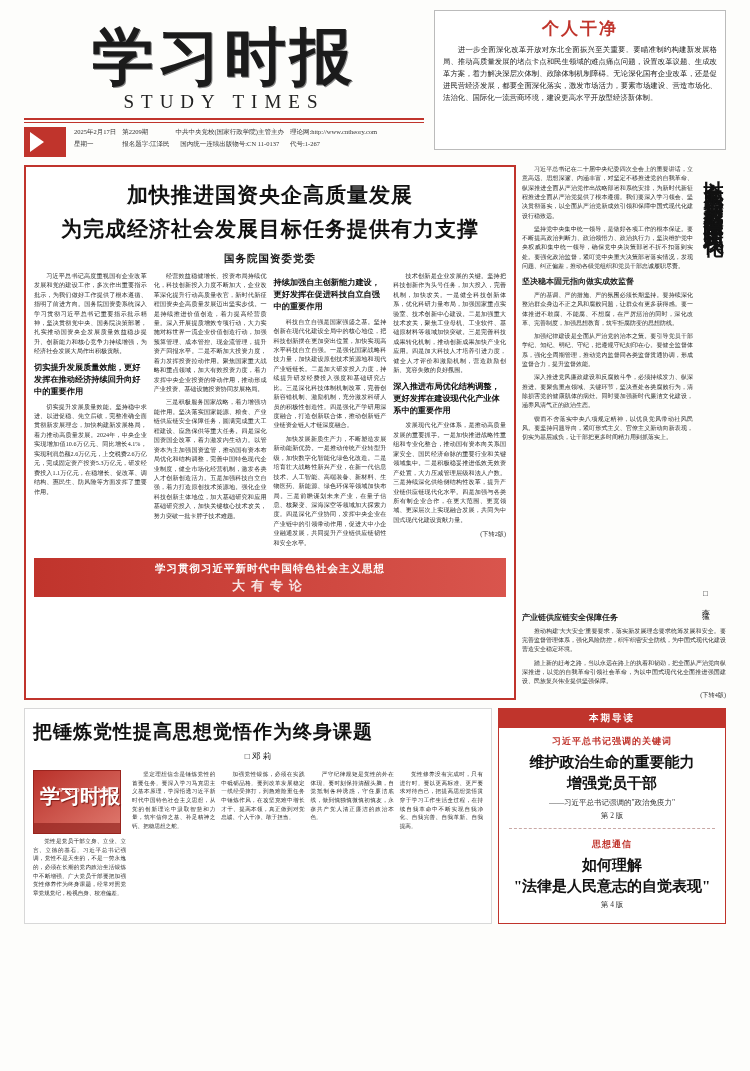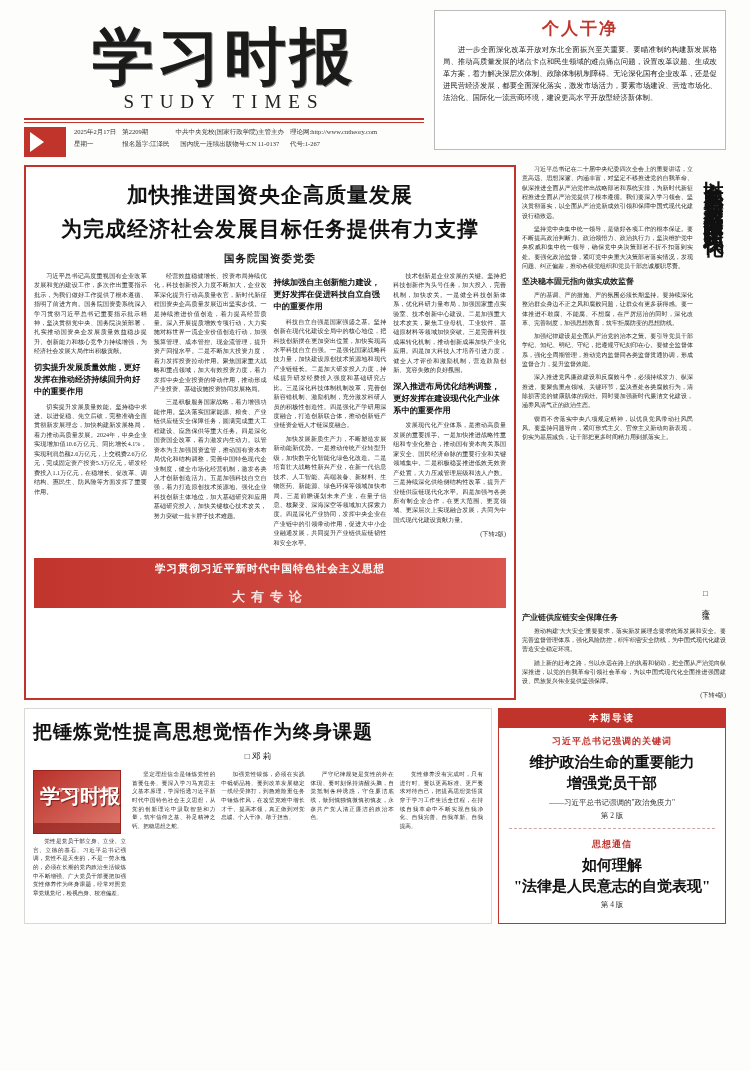--- a/index.html
+++ b/index.html
@@ -74,21 +74,21 @@
   .subhead{
     font-weight:bold;font-size:8.2px;text-indent:0;text-align:left;line-height:1.5;
     margin:5px 0 4px 0;color:#111;
   }
   .red-banner{
     margin-top:6px;background:linear-gradient(90deg,#c0342c,#d9554d);
     color:#fff;text-align:center;font-weight:bold;font-size:10.5px;padding:4px 0 2px 0;
     letter-spacing:1px;position:relative;
   }
   .red-banner .sub{
-    display:block;font-size:13px;letter-spacing:6px;opacity:.85;margin-top:12px;font-family:Liberation Serif, serif;
+    display:block;font-size:13px;letter-spacing:6px;opacity:.85;margin-top:1px;font-family:Liberation Serif, serif;
   }
   .jump{font-size:6.2px;text-align:right;margin-top:2px;}
 
   
   .right-block{flex:1;display:flex;flex-direction:column;}
   .rb-top{display:flex;gap:6px;}
   .rb-text{flex:1;font-size:6.0px;line-height:1.55;text-align:justify;color:#2a2a2a;}
   .rb-text p{margin:0 0 4px 0;text-indent:2em;}
   .vtitle{
     writing-mode:vertical-rl;text-orientation:upright;

